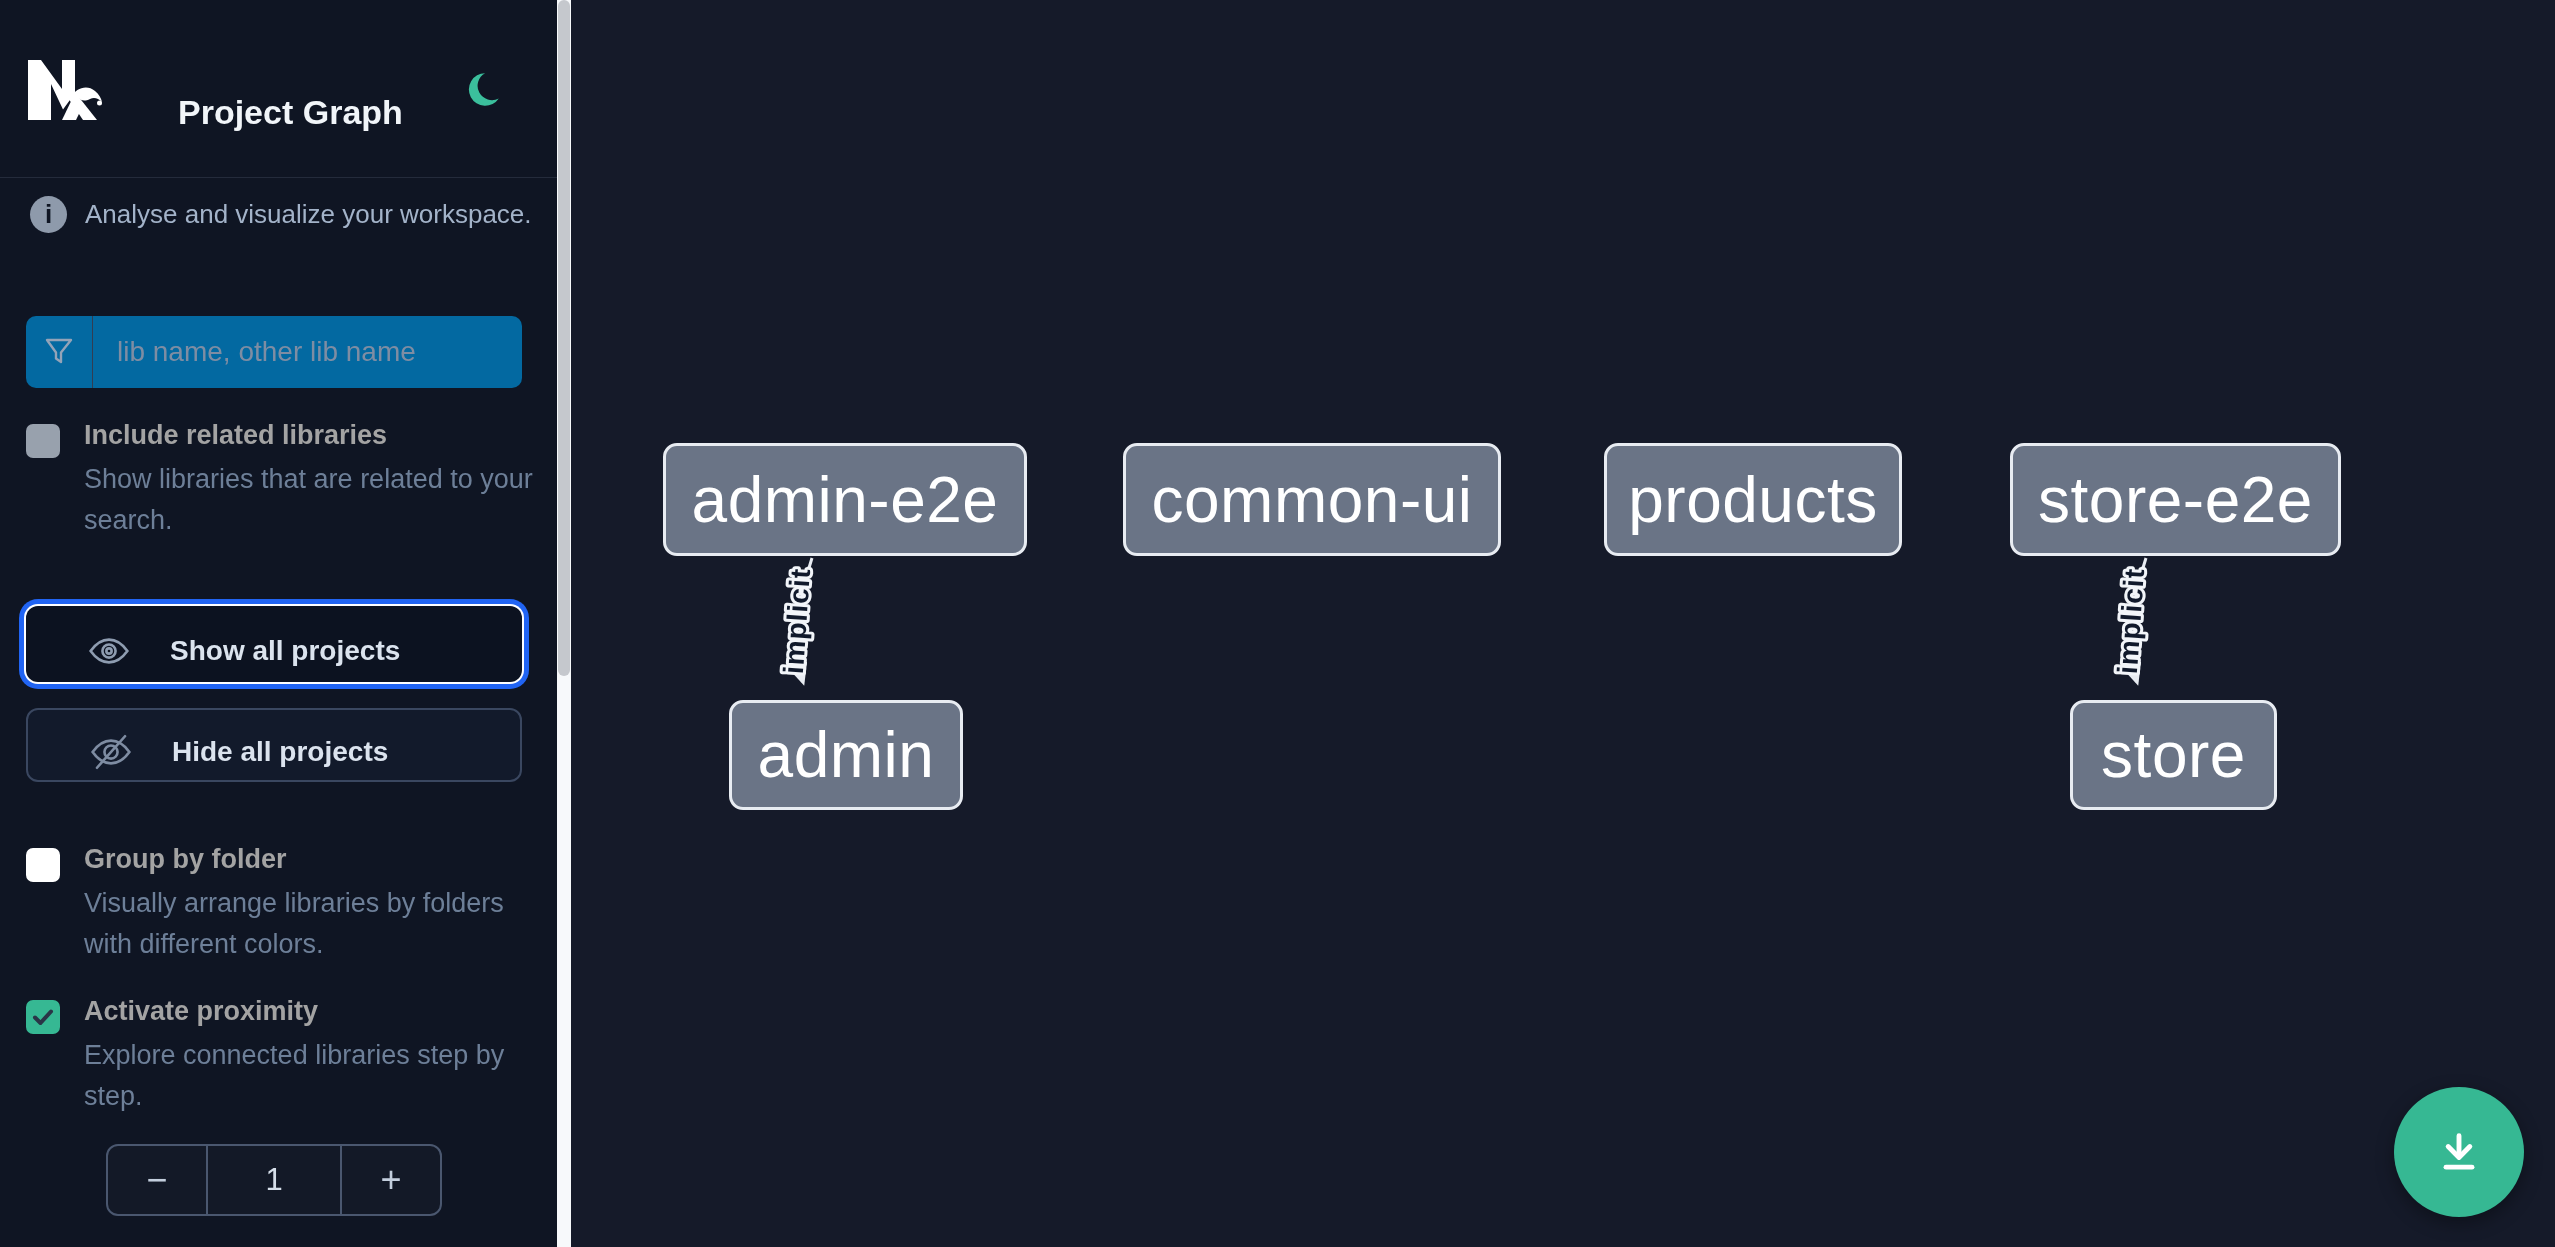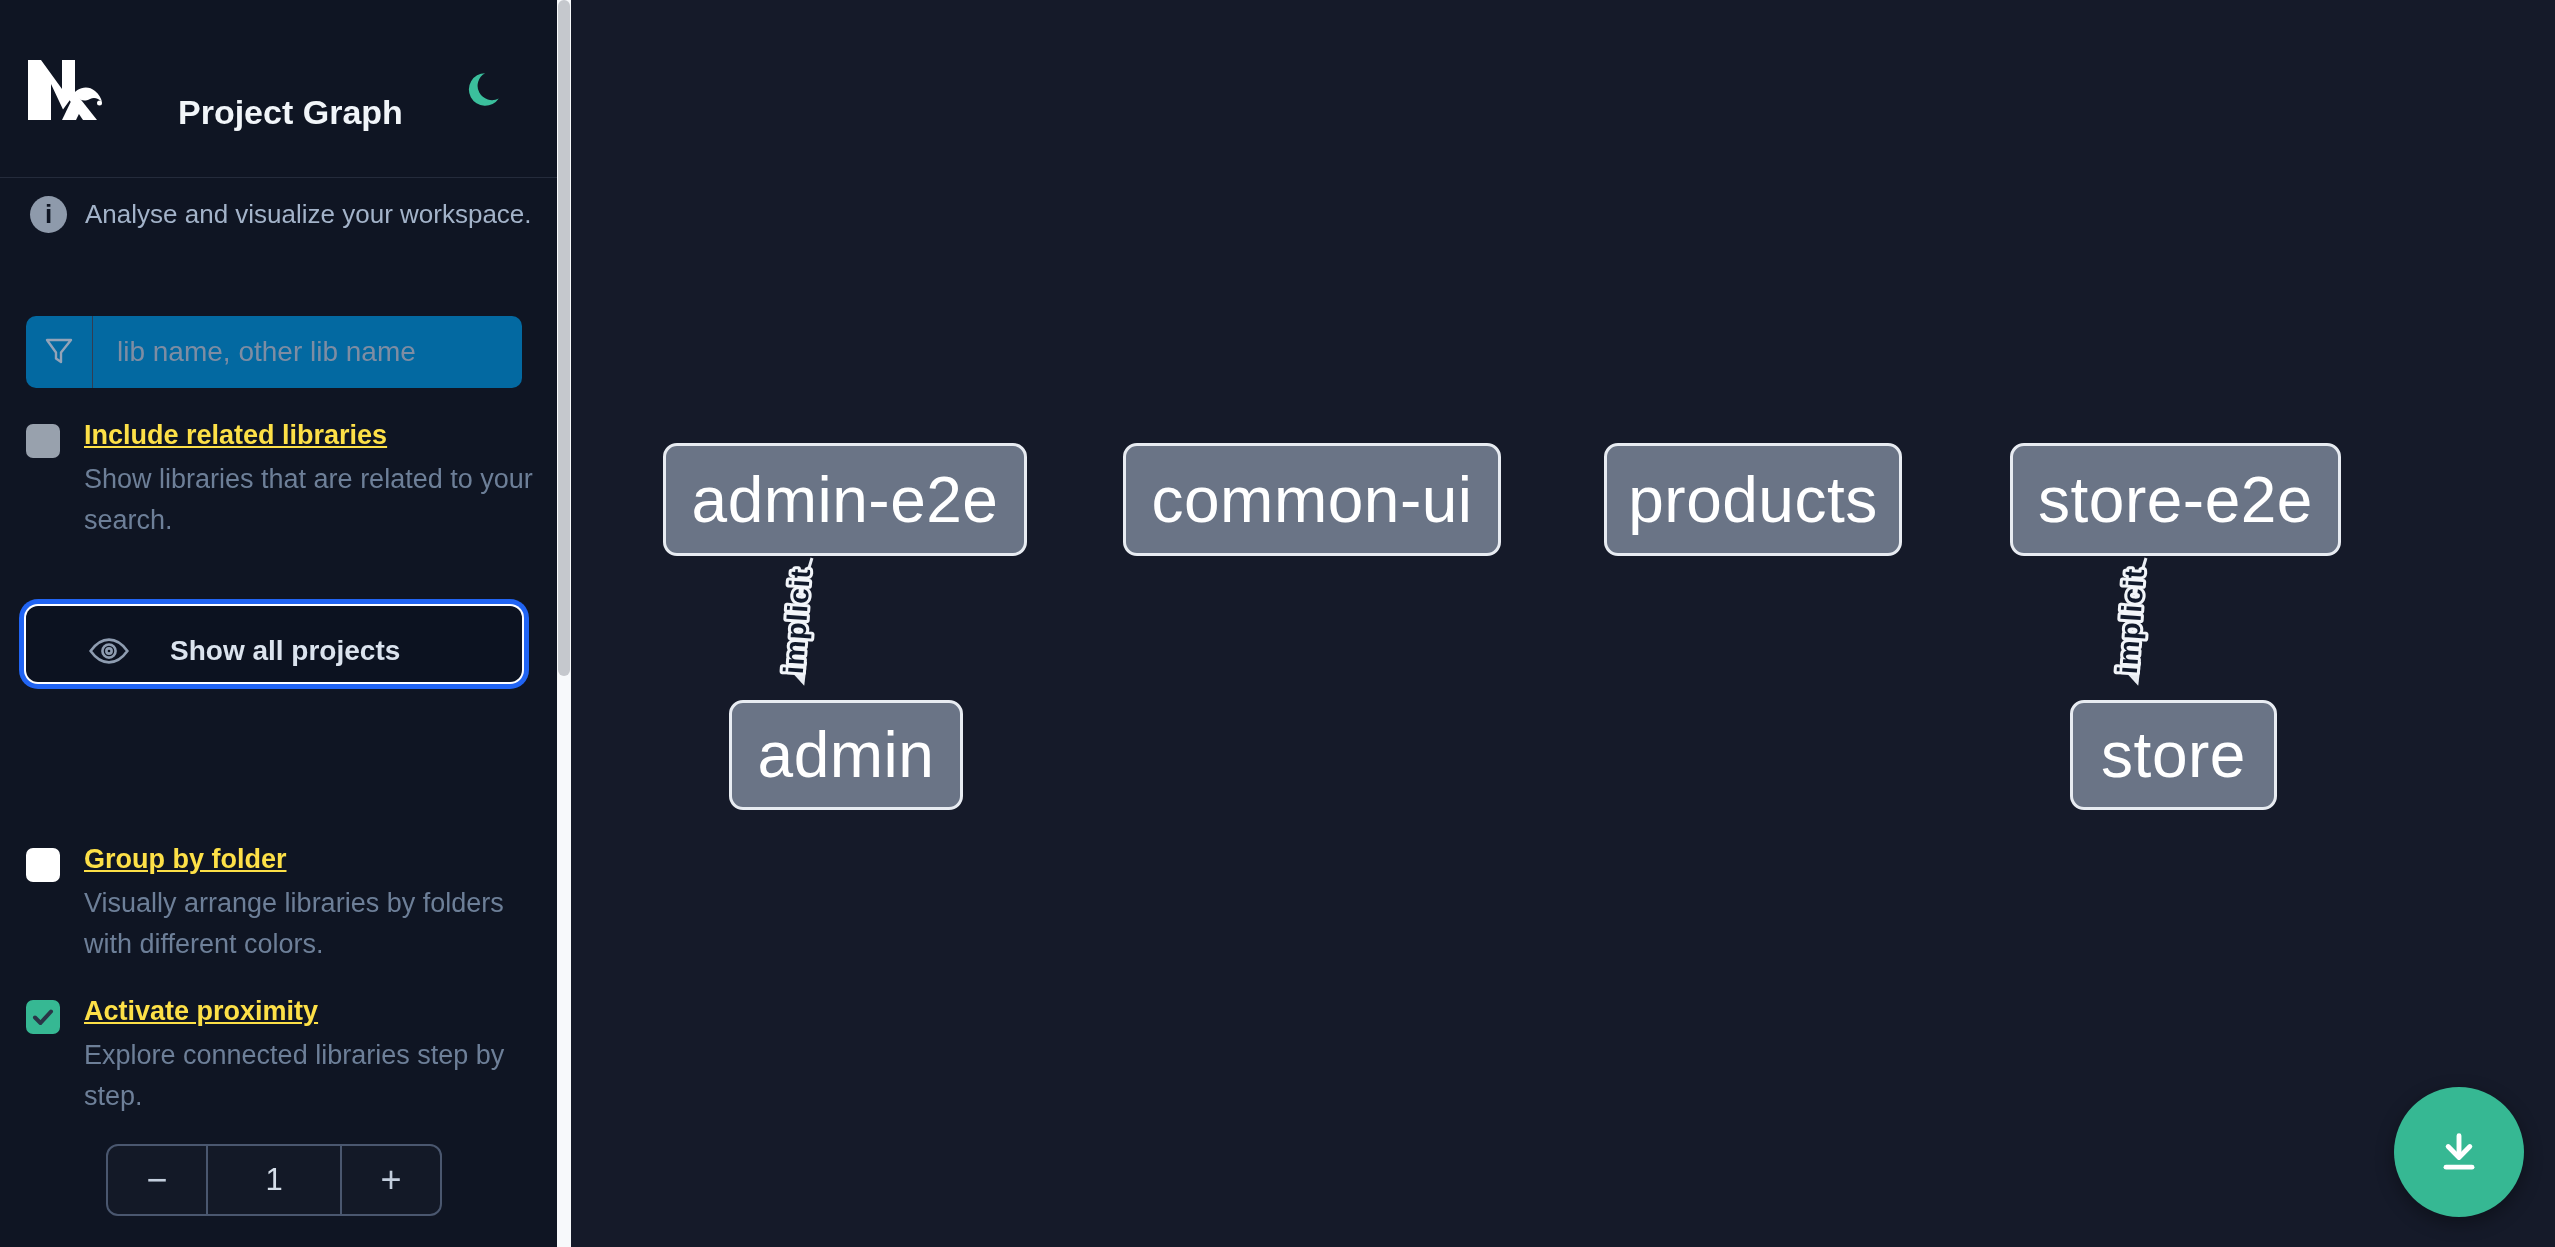--- a/index.html
+++ b/index.html
@@ -60,21 +60,21 @@
   .searchbox input::placeholder{color:#7e8da3;opacity:1;}
   .toggle{position:absolute;left:26px;width:500px;}
   .toggle .cb{
     position:absolute;left:0;top:4px;width:34px;height:34px;border-radius:7px;box-sizing:border-box;cursor:pointer;
     display:flex;align-items:center;justify-content:center;
   }
   .cb-disabled{background:#98a1ad;}
   .cb-unchecked{background:#ffffff;}
   .cb-checked{background:#36b893;}
   .toggle .t-label{
-    margin-left:58px;font-size:27px;font-weight:700;color:#fde047;cursor:pointer;white-space:nowrap;text-decoration:underline;
+    margin-left:58px;font-size:27px;font-weight:700;color:#a3a3a3;cursor:pointer;white-space:nowrap;
   }
   .toggle .t-desc{
     margin-left:58px;margin-top:8px;width:452px;font-size:27px;line-height:1.5;color:#6d7f98;
   }
   .sb-btn{
     position:absolute;left:26px;width:496px;height:76px;border-radius:12px;
     display:flex;align-items:center;box-sizing:border-box;cursor:pointer;
     font-family:inherit;font-size:28px;font-weight:600;color:#dbe3ee;
     background:#121a2b;border:2px solid #3a4760;padding:14px 0 0 62px;gap:40px;
   }
@@ -184,20 +184,30 @@
       <span class="btn-ic">
         <svg width="42" height="42" viewBox="0 0 48 48" fill="none" stroke="#8e9cb0" stroke-width="3">
           <path d="M24 11C13 11 5.5 20.5 3 24c2.5 3.5 10 13 21 13s18.5-9.5 21-13c-2.5-3.5-10-13-21-13z"></path>
           <circle cx="24" cy="24" r="7.5"></circle>
           <circle cx="24" cy="24" r="3"></circle>
         </svg>
       </span>
       <span>Show all projects</span>
     </button>
 
+    <button class="sb-btn" style="top:708px;height:74px;">
+      <span class="btn-ic">
+        <svg width="42" height="42" viewBox="0 0 48 48" fill="none" stroke="#7e8ca2" stroke-width="3">
+          <path d="M24 11C13 11 5.5 20.5 3 24c2.5 3.5 10 13 21 13s18.5-9.5 21-13c-2.5-3.5-10-13-21-13z"></path>
+          <circle cx="24" cy="24" r="7.5"></circle>
+          <path d="M8 42 L40 6" stroke-linecap="round"></path>
+        </svg>
+      </span>
+      <span>Hide all projects</span>
+    </button>
 
     <div class="toggle" style="top:844px;">
       <span class="cb cb-unchecked"></span>
       <div class="t-label">Group by folder</div>
       <div class="t-desc">Visually arrange libraries by folders with different colors.</div>
     </div>
 
     <div class="toggle" style="top:996px;">
       <span class="cb cb-checked">
         <svg width="24" height="24" viewBox="0 0 24 24" fill="none">

